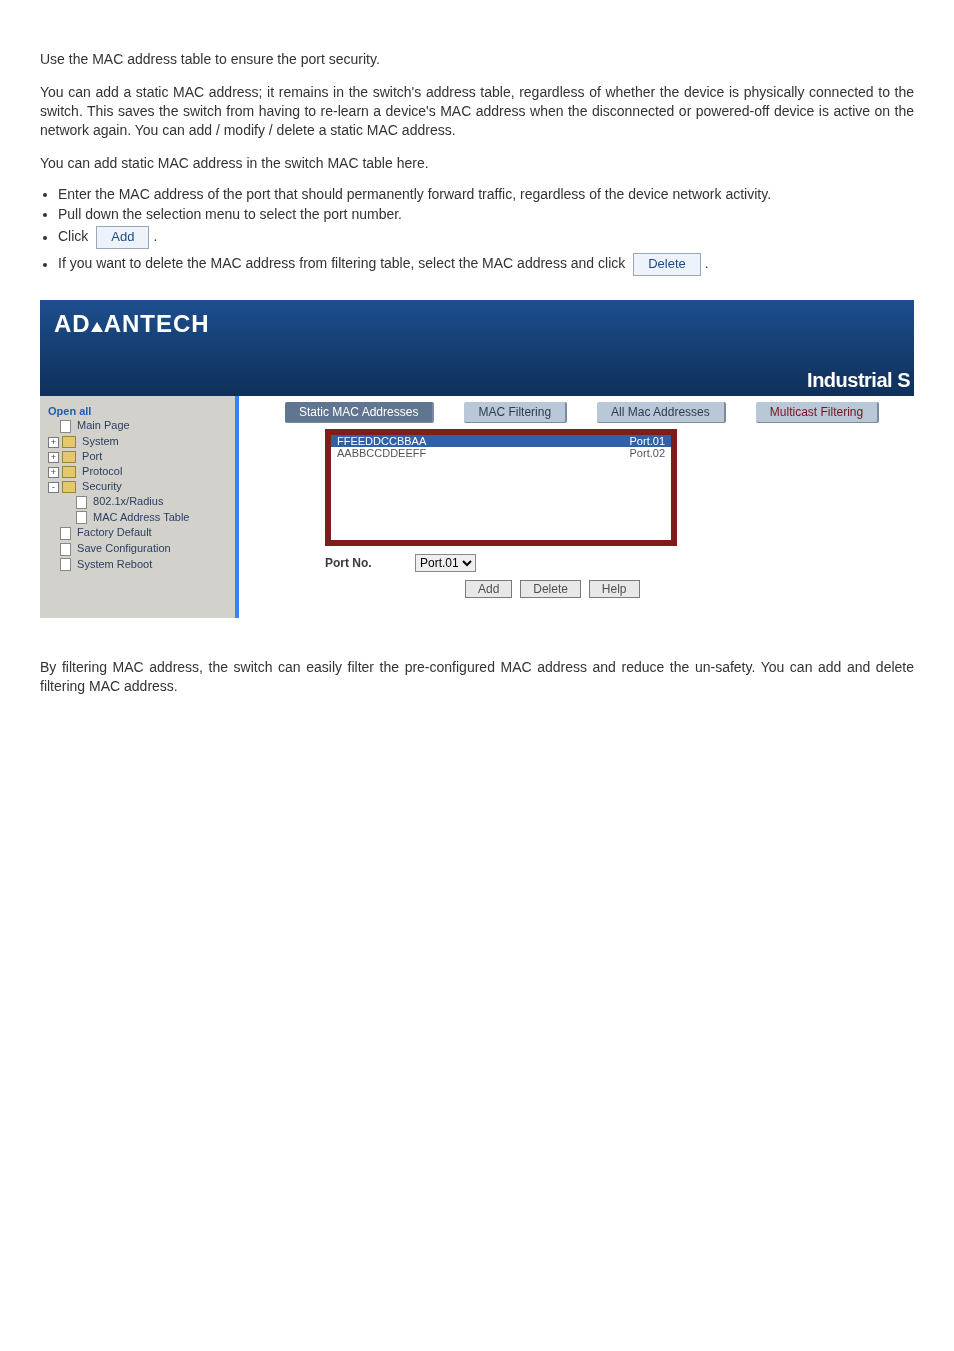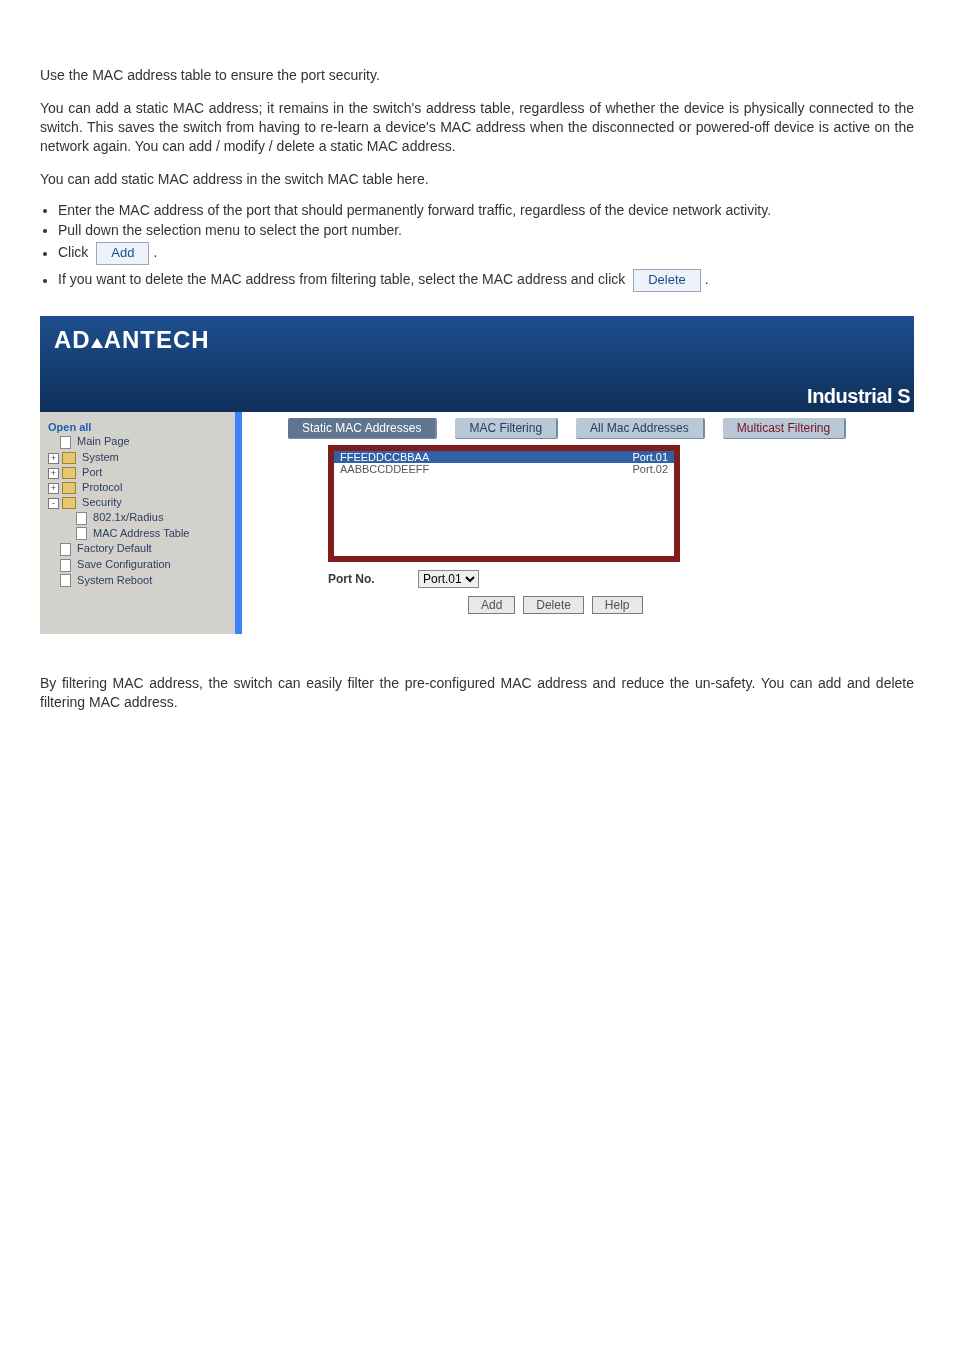--- a/index.html
+++ b/index.html
@@ -5,21 +5,21 @@
   body {
     margin: 0;
     padding: 0;
     font-family: Arial, sans-serif;
     font-size: 14px;
     color: #333;
     background: #fff;
     width: 954px;
   }
   .page {
-    padding: 56px 40px 40px 40px;
+    padding: 40px 40px 40px 40px;
   }
   .body-text {
     text-align: justify;
     margin: 10px 0 14px 0;
     line-height: 1.35;
   }
   ul.bullets {
     margin: 8px 0 8px 18px;
     padding: 0;
   }
@@ -79,21 +79,21 @@
     color: #fff;
     letter-spacing: -0.5px;
   }
   .adv-body {
     display: flex;
     background: #fff;
   }
   .adv-sidebar {
     width: 195px;
     background: #d3d1cc;
-    border-right: 7px solid #3b82f6;
+    border-right: 4px solid #3b82f6;
     padding: 8px 0 40px 0;
     font-size: 11px;
     color: #2a3f5f;
   }
   .adv-sidebar .node {
     padding: 1px 4px 1px 8px;
     white-space: nowrap;
   }
   .adv-sidebar .indent1 { padding-left: 20px; }
   .adv-sidebar .indent2 { padding-left: 36px; }
@@ -133,21 +133,21 @@
   .adv-title {
     font-family: Arial, sans-serif;
     font-weight: bold;
     font-size: 24px;
     color: #000;
     margin: 0 0 10px 10px;
     white-space: nowrap;
   }
   .adv-tabs {
     display:flex;
-    gap: 18px;
+    gap: 30px;
     margin-left: 40px;
     margin-bottom: 6px;
   }
   .adv-tab {
     background: #b9c8d6;
     color: #2b3b53;
     font-size: 12px;
     padding: 3px 14px;
     border-radius: 2px;
     border-right: 2px solid #7a8ba0;

